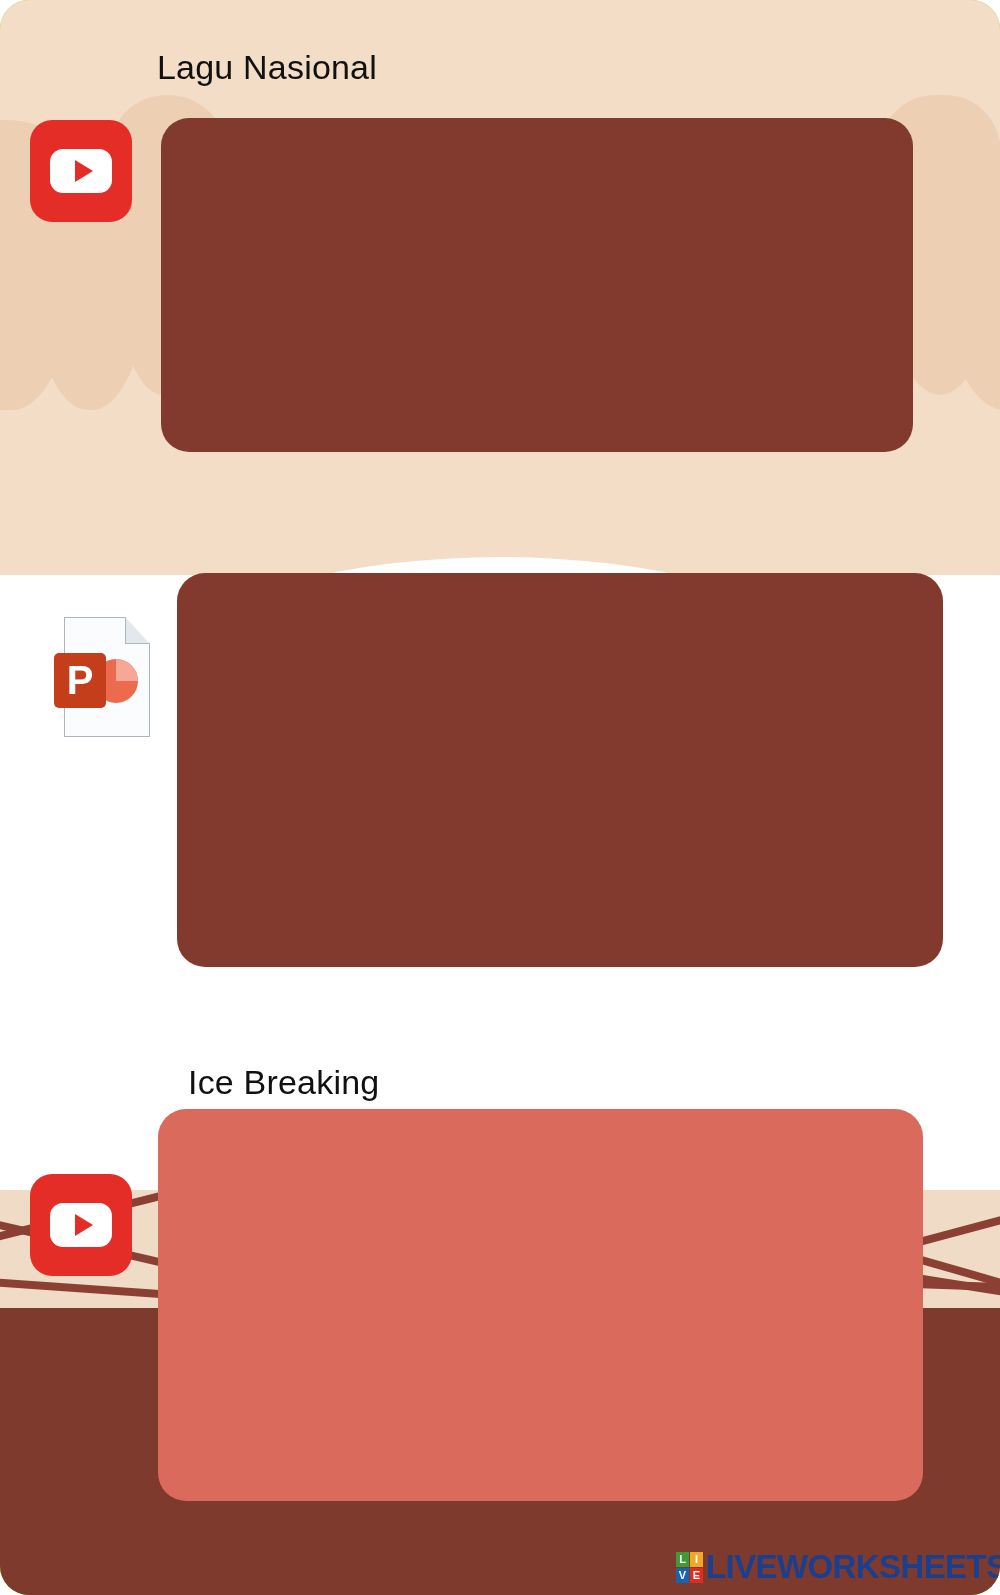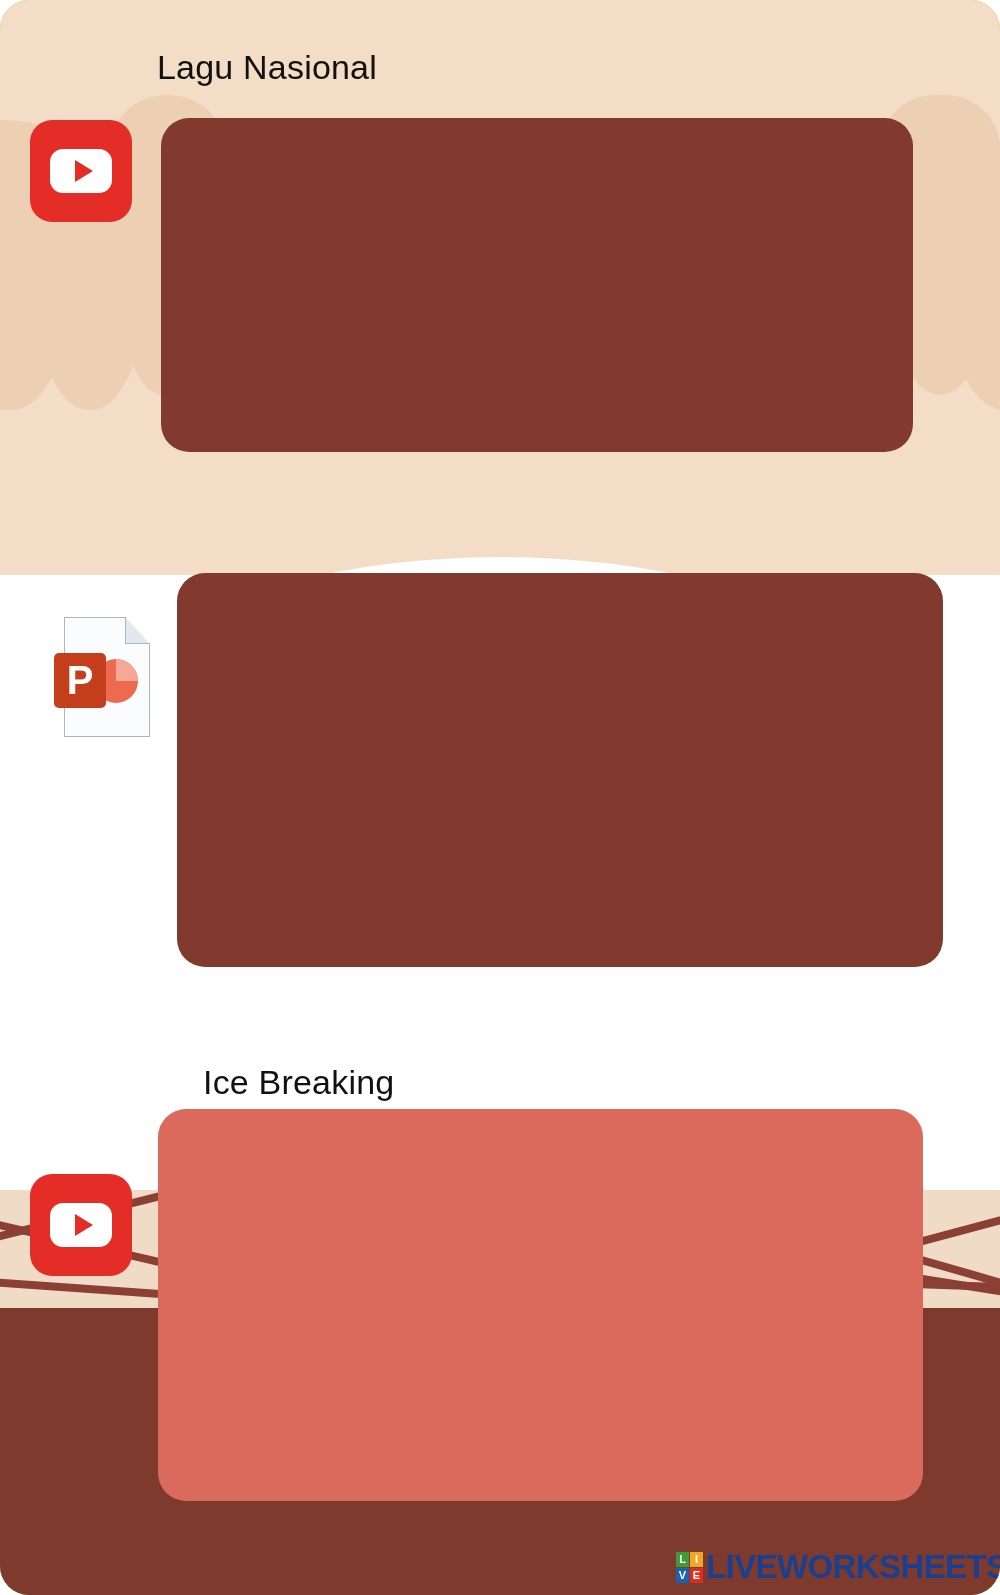--- a/index.html
+++ b/index.html
@@ -87,21 +87,21 @@
   .sec-title {
     position: absolute;
     color: #111111;
     font-size: 34px;
     font-weight: 400;
     letter-spacing: 0.2px;
     white-space: nowrap;
   }
   .title-1 { left: 157px; top: 48px; }
   .title-2 { left: 175px; top: 515px; }
-  .title-3 { left: 203px; top: 1063px; }
+  .title-3 { left: 188px; top: 1063px; }
 
   .media-box {
     position: absolute;
     border-radius: 28px;
   }
   .media-dark  { background: #833a2e; }
   .media-coral { background: #d96a5c; }
 
   .box-1 { left: 161px; top: 118px;  width: 752px; height: 334px; }
   .box-2 { left: 177px; top: 573px;  width: 766px; height: 394px; }

